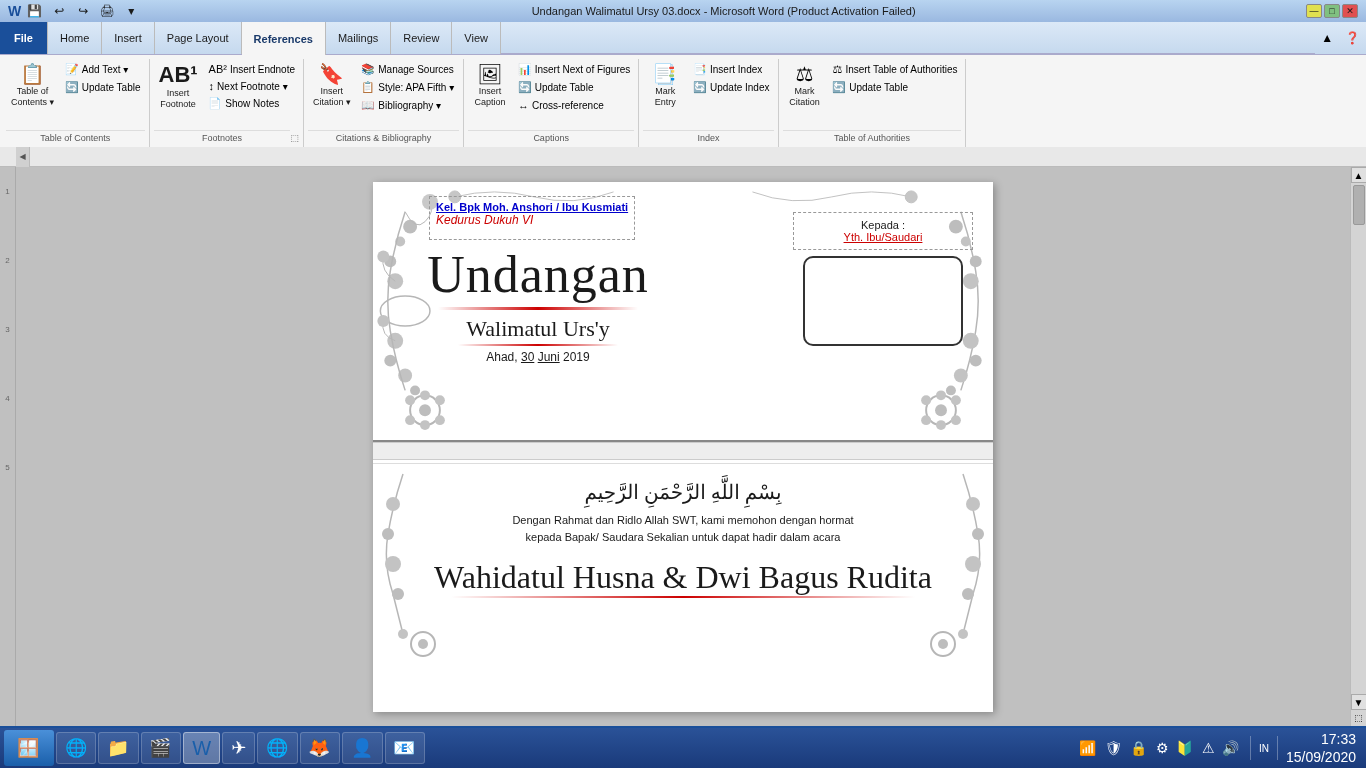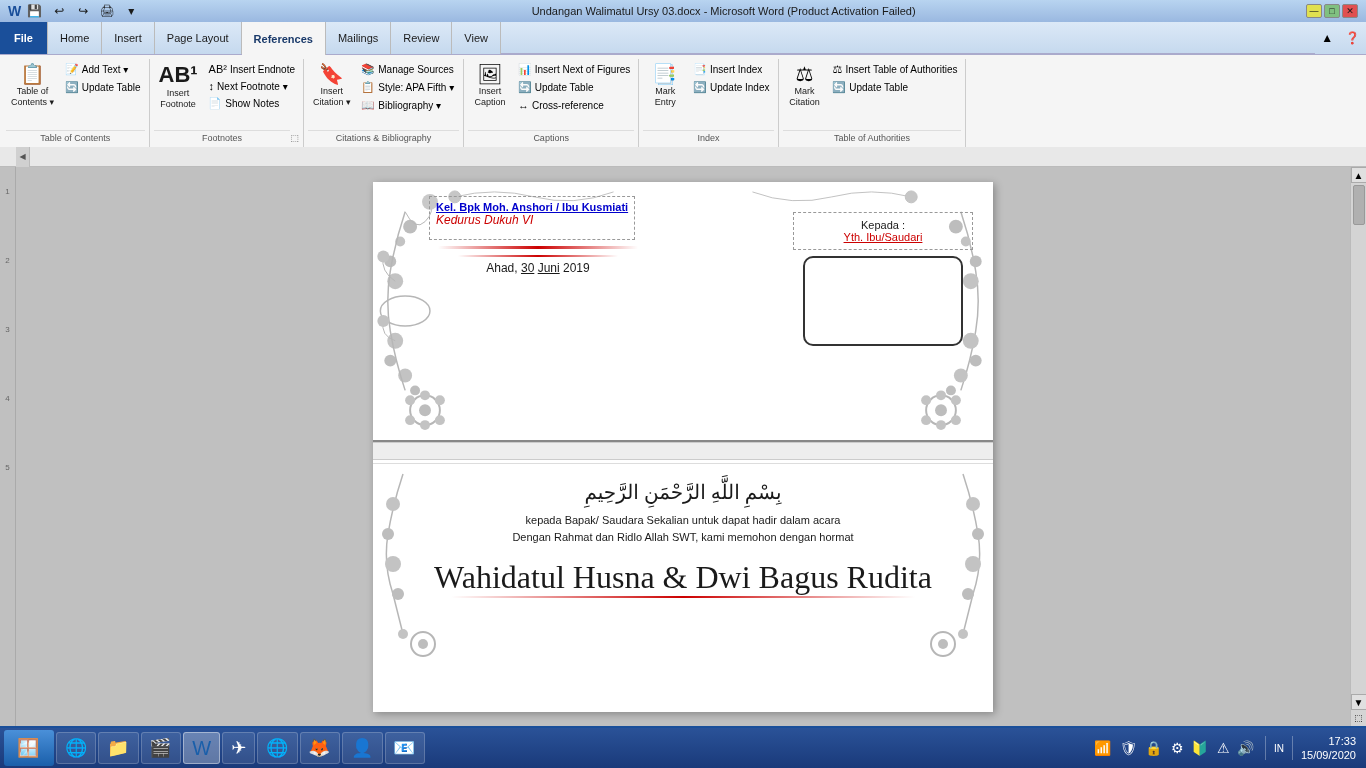--- a/index.html
+++ b/index.html
@@ -356,21 +356,21 @@
     .taskbar-right {
       margin-left: auto;
       display: flex;
       align-items: center;
       gap: 4px;
       padding-right: 6px;
       color: white;
       font-size: 10px;
     }
     .sys-tray-icon { font-size: 14px; cursor: pointer; padding: 2px; }
-    .clock { text-align: right; font-size: 11px; line-height: 1.3; }
+    .clock { text-align: right; font-size: 14px; line-height: 1.3; }
 
     .group-expander { font-size: 9px; color: #666; cursor: pointer; margin-left: auto; align-self: flex-end; margin-bottom: 2px; }
   </style>
 </head>
 <body>
 
 <div id="titlebar">
   <div class="title-left">
     <span style="font-size:14px; color:#1a4f9a; font-weight:bold;">W</span>
     <span class="qat-icon">💾</span>
@@ -630,22 +630,26 @@
         </svg>
 
         <div class="inv-top-left">
           
           <div style="border:1px dashed #999; padding:4px 6px; display:inline-block; margin-bottom:6px; margin-left:40px;">
             <div class="sender-name">Kel. Bpk Moh. Anshori / Ibu Kusmiati</div>
             <div class="sender-address">Kedurus Dukuh VI</div>
           </div>
 
           <div style="text-align:center; margin-left:30px;">
+            <div class="undangan-title">
+              <span>Undangan</span>
+            </div>
 
             <div style="height:3px; background:linear-gradient(to right,transparent,#cc0000,transparent); width:200px; margin:0 auto 6px;"></div>
+            <div class="walimatul">Walimatul Urs'y</div>
 
             <div style="height:2px; background:linear-gradient(to right,transparent,#cc0000,transparent); width:160px; margin:2px auto 4px;"></div>
             <div class="date-line">
               <span>Ahad, </span><span class="underline">30</span><span> </span><span class="underline">Juni</span><span> 2019</span>
             </div>
           </div>
         </div>
 
         <div class="inv-top-right">
           <div class="address-box">
@@ -686,22 +690,22 @@
             <circle cx="570" cy="180" r="12" fill="none" stroke="#333" stroke-width="2"></circle>
             <circle cx="570" cy="180" r="5" fill="#444"></circle>
           </g>
         </svg>
 
         <div class="arabic-text" style="margin-top:6px; font-size:20px; direction:rtl; font-family:'Arial Unicode MS', serif;">
           ﺑِﺴْﻢِ ﺍﻟﻠَّﻪِ ﺍﻟﺮَّﺣْﻤَﻦِ ﺍﻟﺮَّﺣِﻴﻢِ
         </div>
 
         <div class="body-text" style="margin-top:8px; position:relative; z-index:2;">
+          <div>Dengan Rahmat dan Ridlo Allah SWT, kami memohon dengan hormat</div>
           <div>kepada Bapak/ Saudara Sekalian untuk dapat hadir dalam acara</div>
-          <div>Dengan Rahmat dan Ridlo Allah SWT, kami memohon dengan hormat</div>
         </div>
 
         <div class="couple-names" style="position:relative; z-index:2;margin-top:12px;">
           <span>Wahidatul Husna &amp; Dwi Bagus Rudita</span>
           
           <div style="height:2px; background:linear-gradient(to right,transparent,#cc0000,transparent); width:80%; margin:0 auto;"></div>
         </div>
       </div>
 
     </div>

